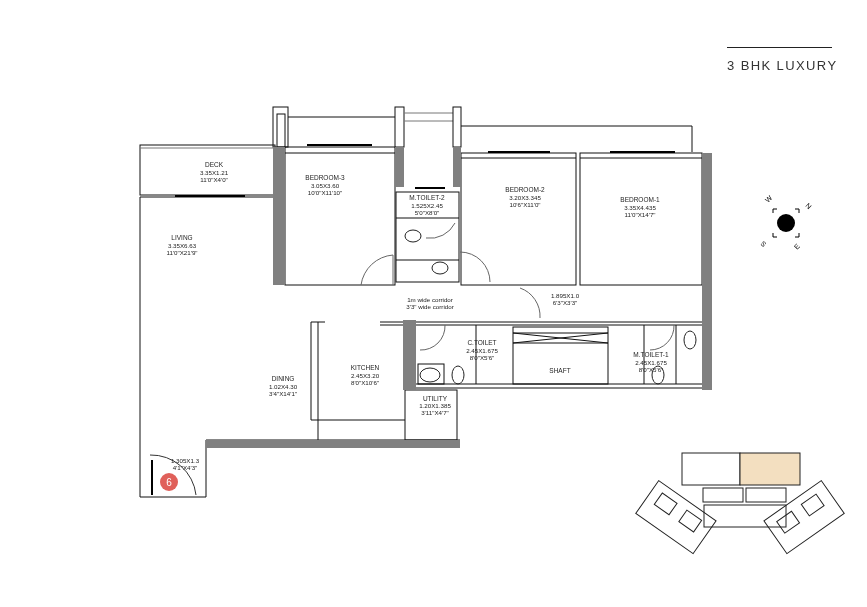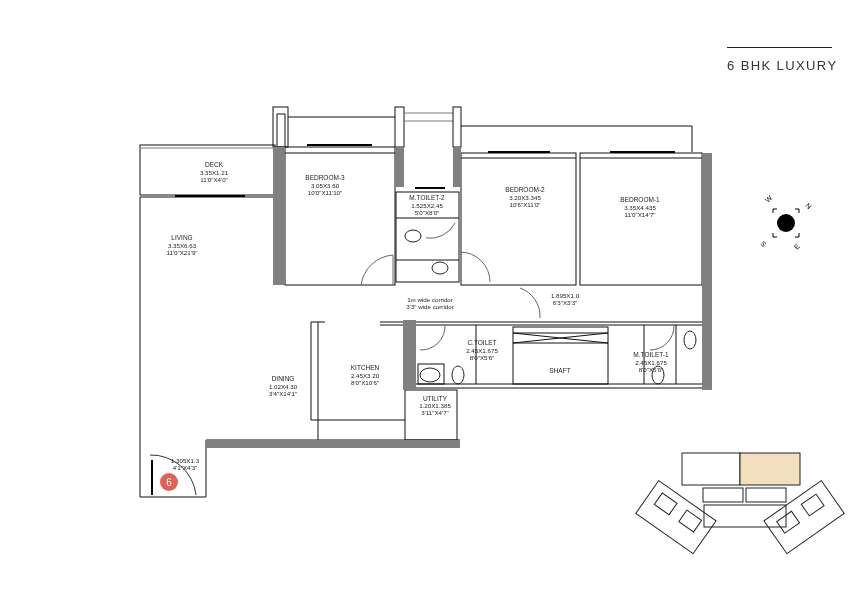--- a/index.html
+++ b/index.html
@@ -8,21 +8,21 @@
     .title{position:absolute;left:727px;top:58px;font-size:13px;letter-spacing:1.4px;color:#333;}
     svg{position:absolute;left:0;top:0;}
     .lbl{font-family:"Liberation Sans",sans-serif;fill:#222;text-anchor:middle;}
     .rn{font-size:6.5px;}
     .dm{font-size:6.2px;}
   </style>
 </head>
 <body>
 
 <div class="title-rule"></div>
-<div class="title">6 BHK LUXURY</div>
+<div class="title">3 BHK LUXURY</div>
 
 <svg width="867" height="607" viewBox="0 0 867 607">
   <g fill="none" stroke="#111" stroke-width="1">
 
     <line x1="140" y1="197" x2="140" y2="497"></line>
     <line x1="140" y1="197" x2="275" y2="197"></line>
 
     <rect x="140" y="145" width="135" height="50"></rect>
     <line x1="140" y1="148" x2="275" y2="148" stroke="#777"></line>
 

